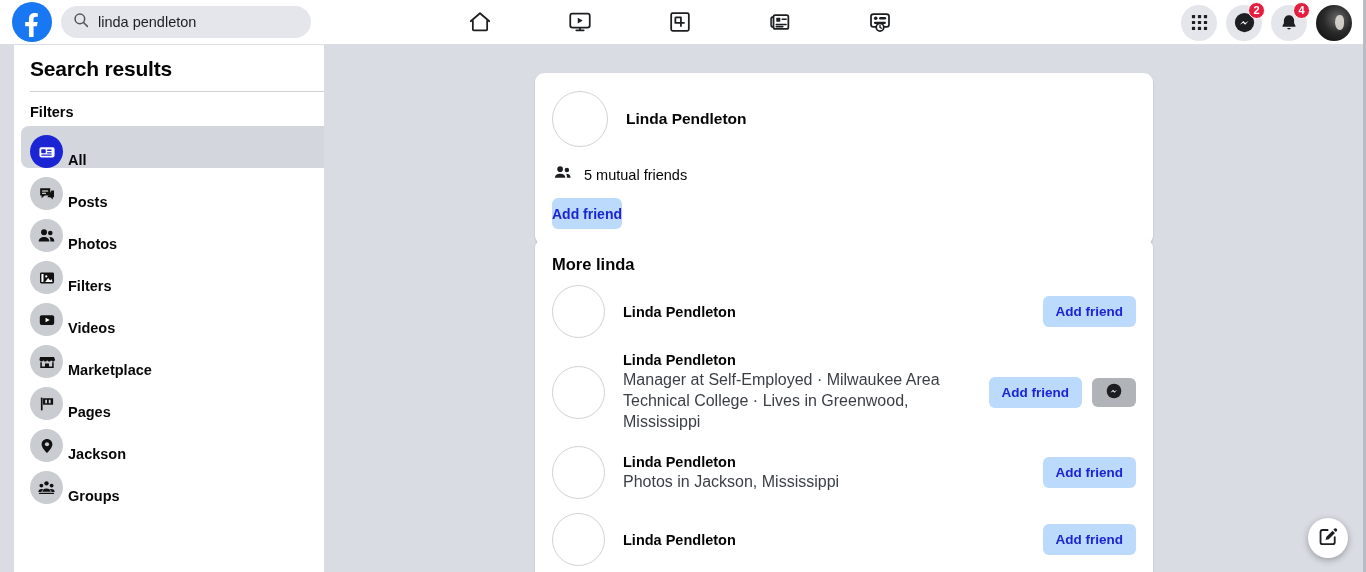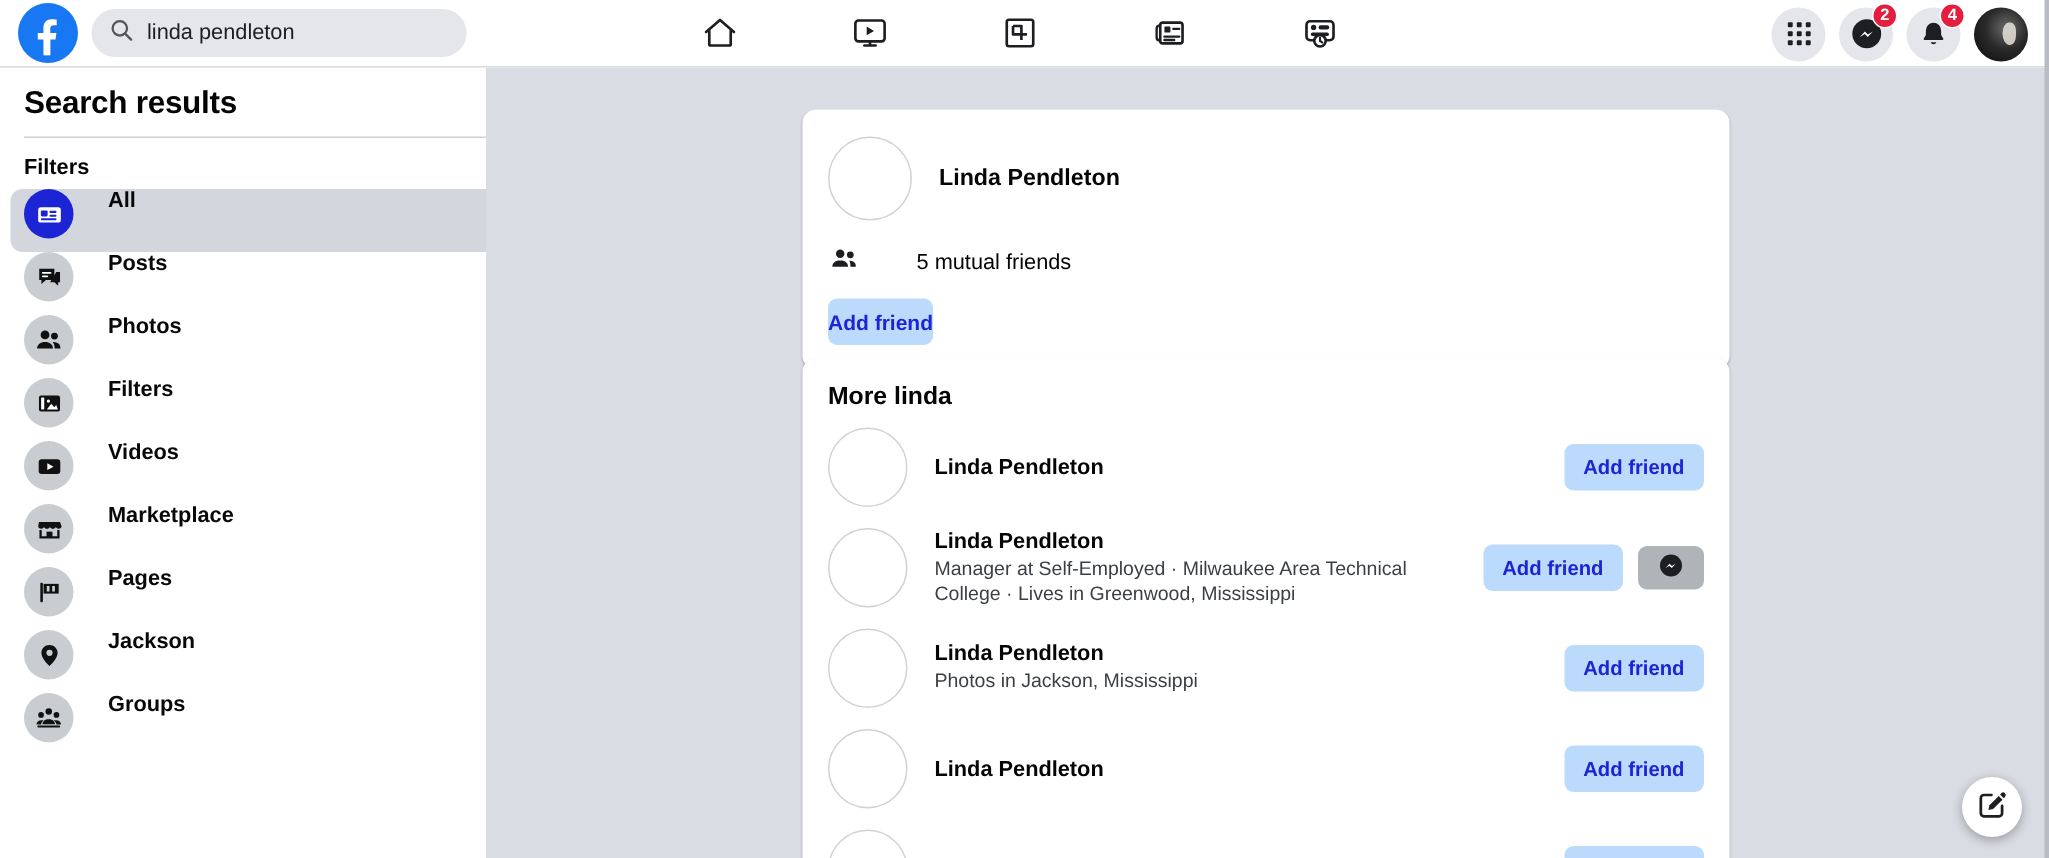--- a/index.html
+++ b/index.html
@@ -77,39 +77,39 @@
   }
   .avatar-me::after {
     content: ""; position: absolute;
     left: 52%; top: 28%; width: 9px; height: 15px;
     background: #e8e2da; border-radius: 50% 40% 45% 55%;
     opacity: .85; filter: blur(.4px);
   }
 
   
   .sidebar {
-    position: absolute; top: 45px; left: 0;
+    position: absolute; top: 45px; left: 14px;
     width: 380px; height: 527px;
     background: #ffffff;
     border-right: 1px solid #ced0d4;
     overflow: hidden;
   }
   .sidebar-title {
     font-size: 21px; font-weight: bold; color: #050505;
     padding: 12px 16px 8px 16px; letter-spacing: -.2px;
   }
   .sidebar-divider {
     height: 1px; background: #ced0d4; margin: 2px 16px 0 16px;
   }
   .filters-label {
     font-size: 14.5px; font-weight: bold; color: #050505;
     padding: 12px 4px 6px 16px;
   }
   .filter-item {
-    display: flex; align-items: flex-start; gap: 23px;
+    display: flex; align-items: flex-end; gap: 5px;
     height: 42px; margin: 0 7px; padding: 0 9px;
     border-radius: 8px; cursor: pointer;
   }
   .filter-item.active { background: #d3d6dc; }
   .filter-ico {
     width: 33px; height: 33px; border-radius: 50%;
     background: #c9ccd1;
     display: flex; align-items: center; justify-content: center;
     flex: 0 0 auto;
   }
@@ -139,42 +139,42 @@
     width: 56px; height: 56px; border-radius: 50%;
     background: #fff; border: 1px solid #cfd2d7; flex: 0 0 auto;
   }
   .pic-ring.sm { width: 53px; height: 53px; }
   .person-name-lg { font-size: 15.5px; font-weight: bold; color: #050505; }
 
   .mutual-row {
     display: flex; align-items: center; gap: 11px;
     padding: 18px 17px 0 19px;
   }
-  .mutual-text { font-size: 14.5px; color: #050505; margin-left: 27px; }
+  .mutual-text { font-size: 14.5px; color: #050505; }
 
   .addfriend-wide {
     margin: 14px 17px 16px 17px; height: 31px;
     background: #bcdafc; border-radius: 6px;
     display: flex; align-items: center; justify-content: center;
     font-size: 14px; font-weight: bold; color: #1b25d4;
     cursor: pointer; border: none;
   }
 
   .more-title {
     font-size: 16.5px; font-weight: bold; color: #050505;
     padding: 16px 17px 4px 17px;
   }
   .person-row {
     display: flex; align-items: center;
     padding: 7px 17px; gap: 18px; min-height: 56px;
   }
   .person-info { flex: 1 1 auto; min-width: 0; }
   .person-name { font-size: 14.5px; font-weight: bold; color: #050505; }
   .person-sub {
-    font-size: 13px; color: #3b3f45; line-height: 1.32;
+    font-size: 16px; color: #3b3f45; line-height: 1.32;
     margin-top: 1px; max-width: 400px;
   }
   .row-actions { display: flex; align-items: center; gap: 10px; flex: 0 0 auto; }
   .btn-addfriend {
     background: #bcdafc; border: none; border-radius: 6px;
     padding: 8px 13px; font-size: 13.5px; font-weight: bold;
     color: #1b25d4; cursor: pointer;
     font-family: "Liberation Sans", sans-serif; white-space: nowrap;
   }
   .btn-message {

